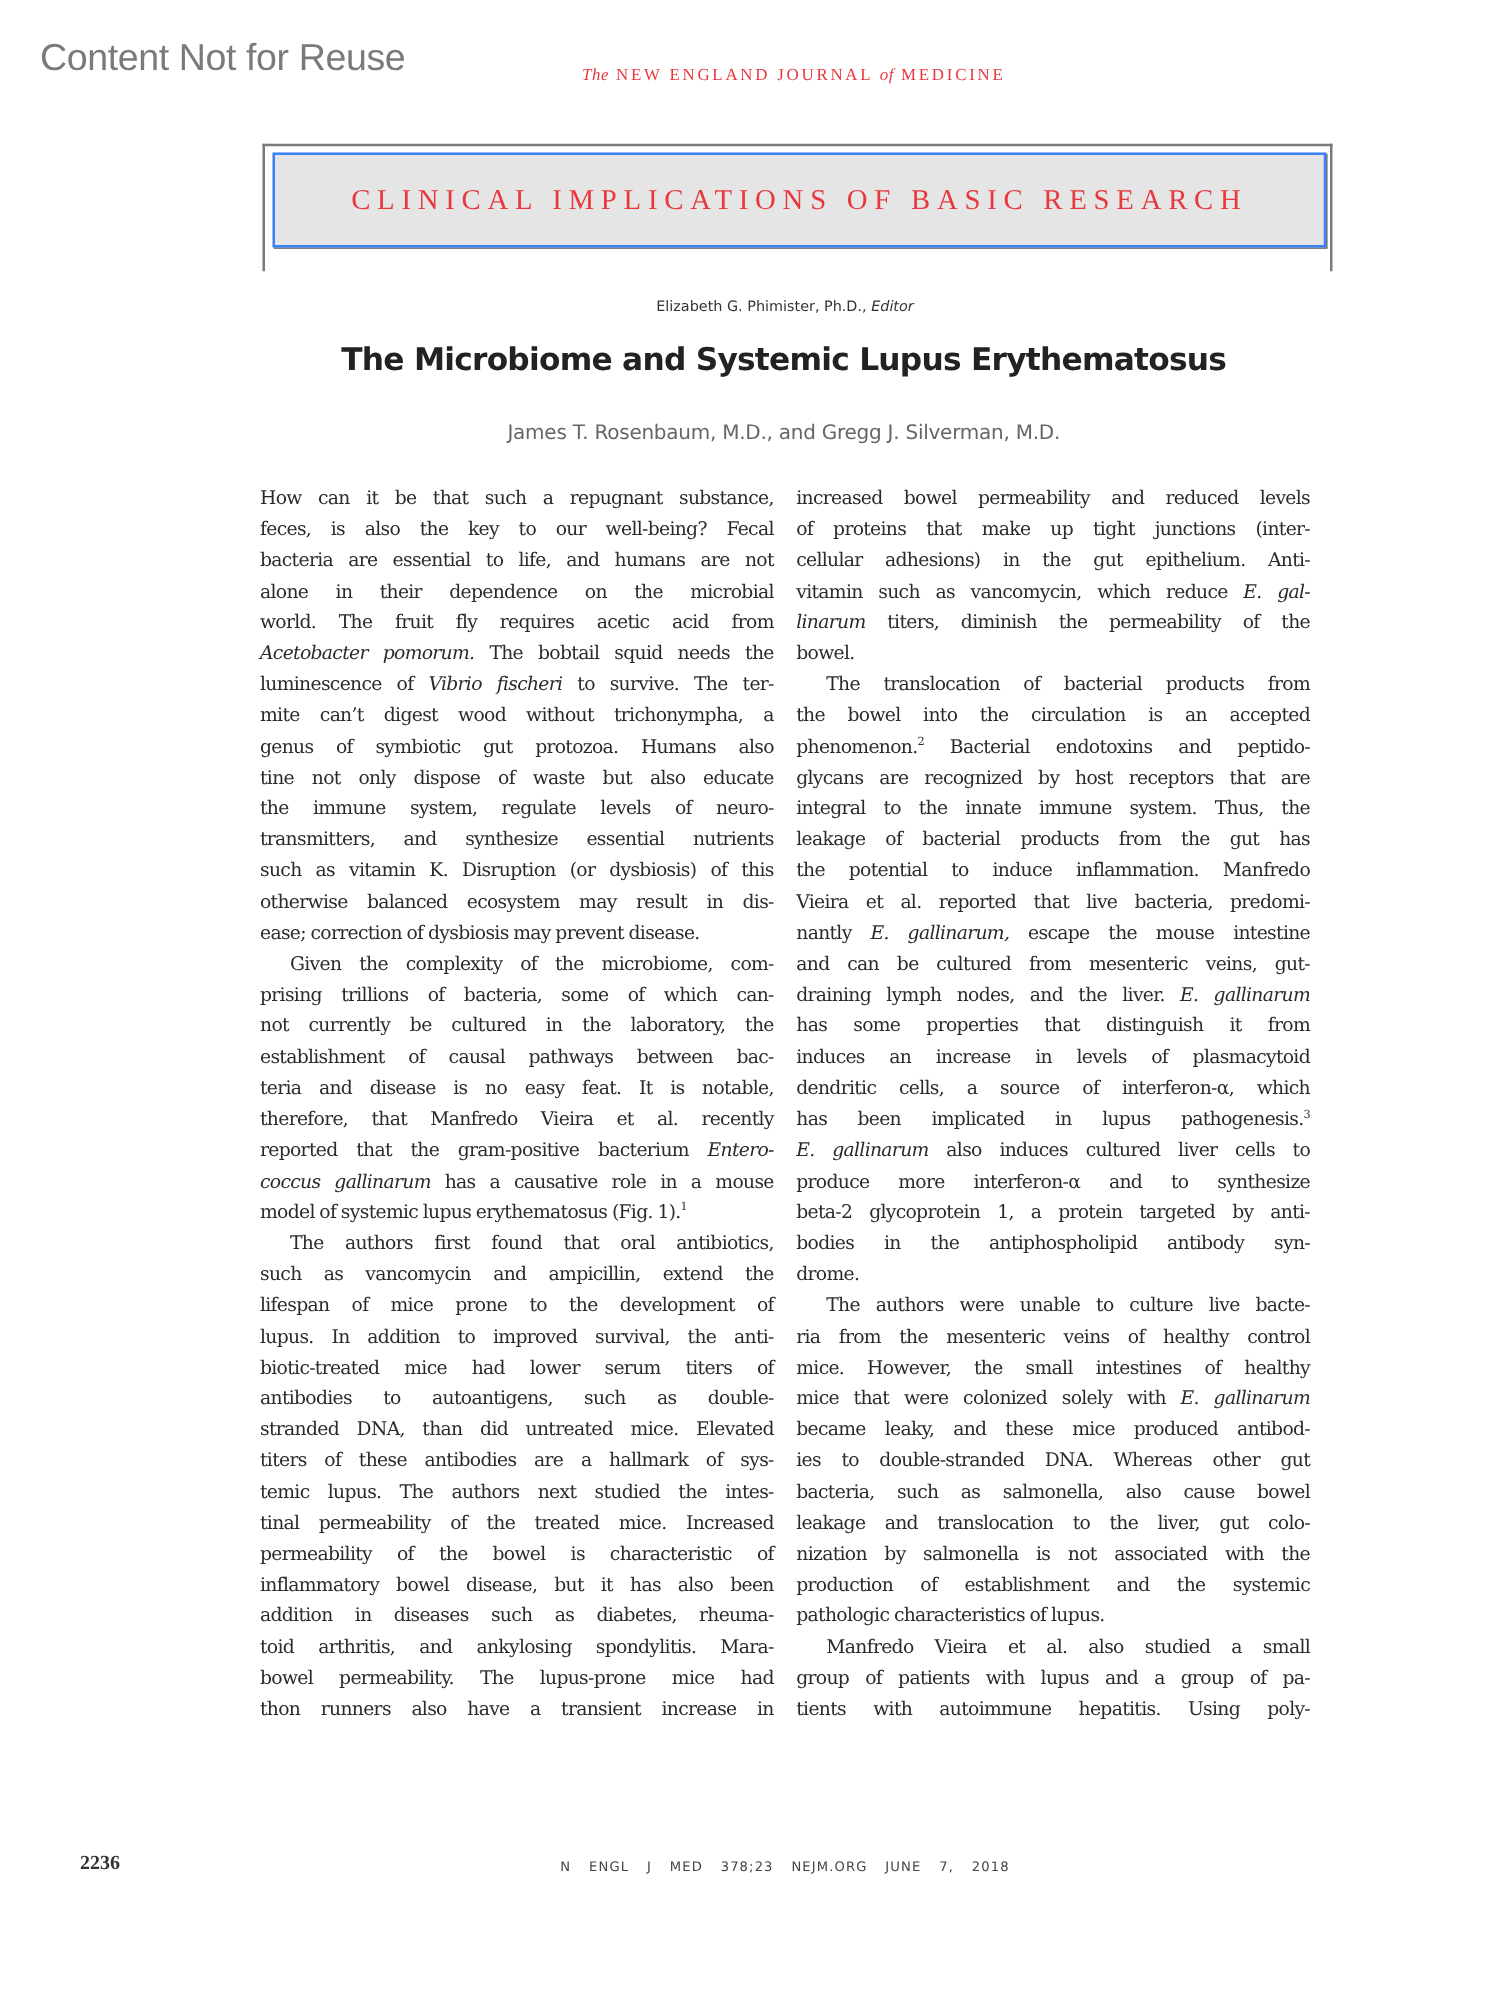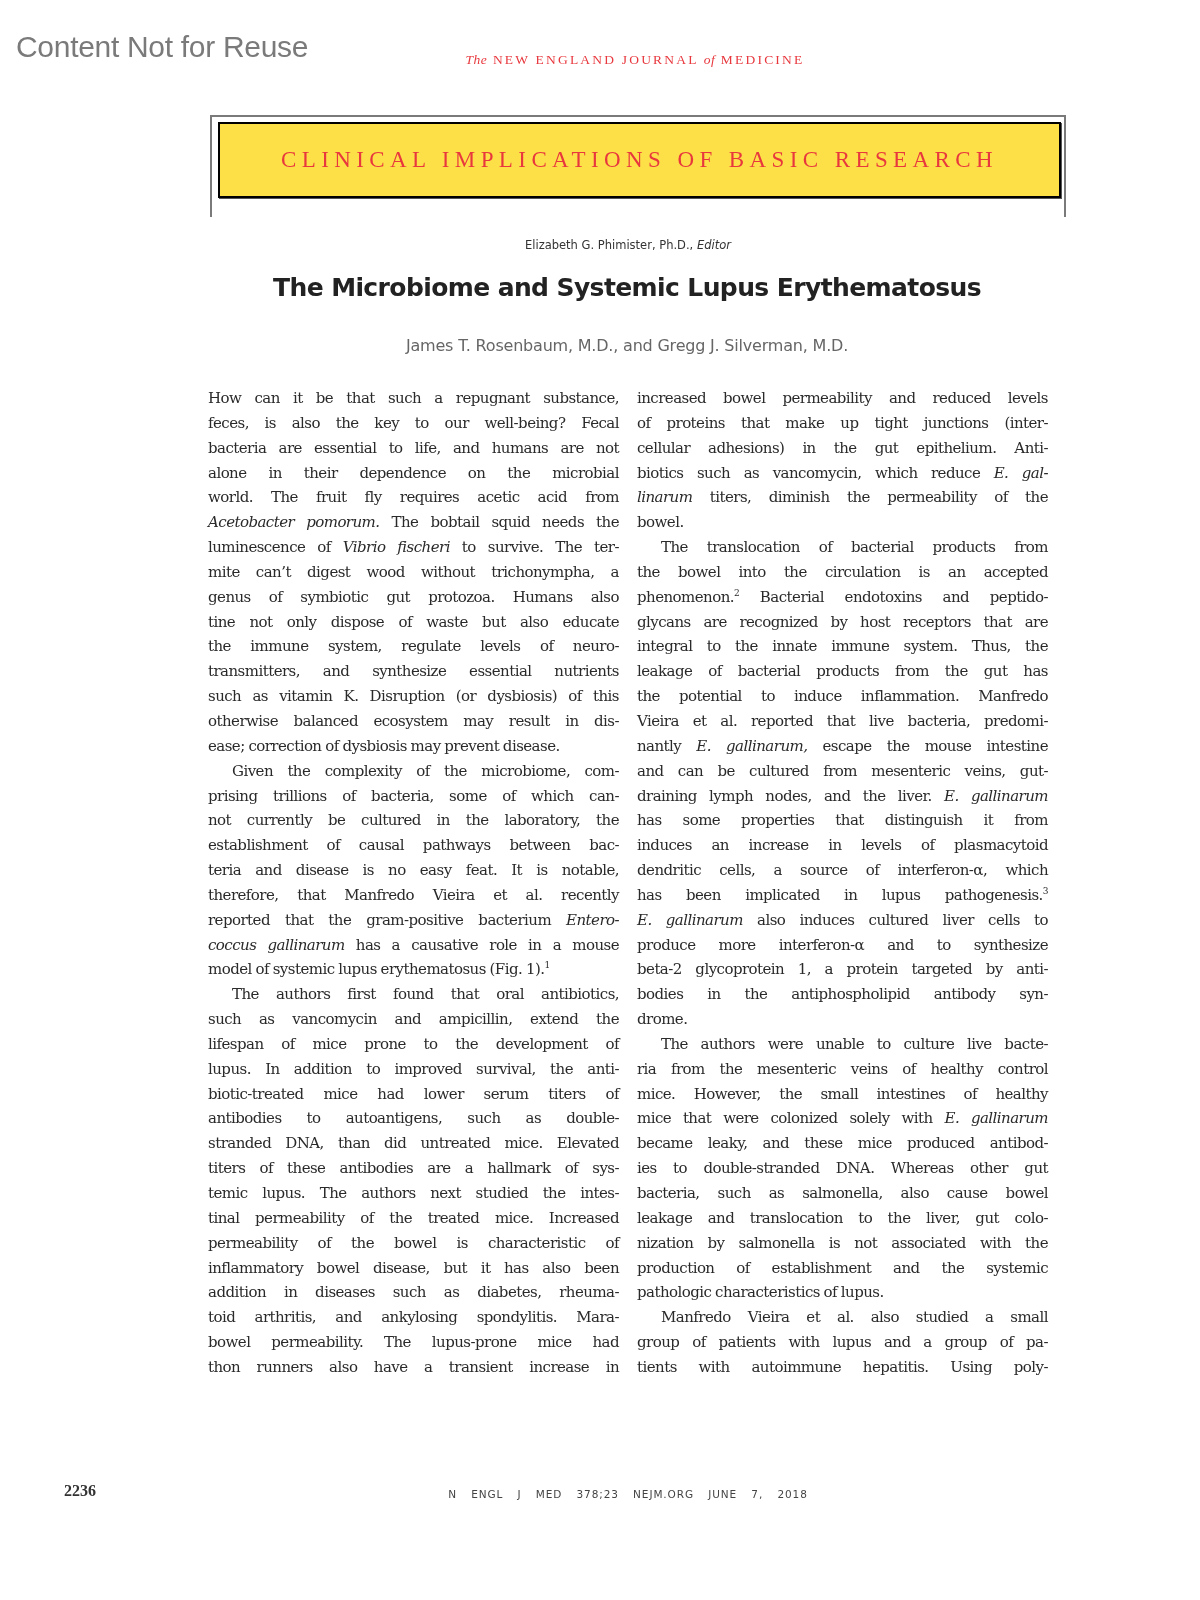--- a/index.html
+++ b/index.html
@@ -1,35 +1,35 @@
 <!DOCTYPE html>
 <html><head>
 <meta charset="utf-8">
 <style>
   html, body { margin: 0; padding: 0; background: #ffffff; }
   body { width: 1200px; height: 1600px; position: relative; overflow: hidden; }
   .watermark {
-    position: absolute; left: 16px; top: 30px;
+    position: absolute; left: 32px; top: 30px;
     font-family: "Liberation Sans", sans-serif; font-size: 30px; color: #7a7a7a;
     letter-spacing: -0.3px; white-space: nowrap;
   }
   .journal-header {
     position: absolute; left: 0; width: 1270px; top: 52px; text-align: center;
     font-family: "Liberation Serif", serif; font-size: 13.5px; color: #e8383e;
     letter-spacing: 2.2px; white-space: nowrap;
   }
   .journal-header .it { font-style: italic; letter-spacing: 0.5px; text-transform: none; }
   .outer-frame {
     position: absolute; left: 210px; top: 115px; width: 856px; height: 102px;
     border-top: 2px solid #7a7a7a; border-left: 2px solid #7a7a7a; border-right: 2px solid #7a7a7a;
     box-sizing: border-box;
   }
   .inner-box {
     position: absolute; left: 218px; top: 122px; width: 843px; height: 76px;
-    border: 2px solid #000000; background: #fde047; box-sizing: border-box;
+    border: 2px solid #3b82f6; background: #e5e5e5; box-sizing: border-box;
     box-shadow: 1px 1px 0 #555;
     display: flex; align-items: center; justify-content: center;
   }
   .section-title {
     font-family: "Liberation Serif", serif; font-size: 23px; color: #e8383e;
     letter-spacing: 5.4px; white-space: nowrap;
   }
   .editor-line {
     position: absolute; left: 0; width: 1256px; top: 238px; text-align: center;
     font-family: "DejaVu Sans", sans-serif; font-size: 11.5px; color: #333;
@@ -134,21 +134,21 @@
     <div class="line"><span>inflammatory bowel disease, but it has also been</span></div>
     <div class="line"><span>addition in diseases such as diabetes, rheuma-</span></div>
     <div class="line"><span>toid arthritis, and ankylosing spondylitis. Mara-</span></div>
     <div class="line"><span>bowel permeability. The lupus-prone mice had</span></div>
     <div class="line"><span>thon runners also have a transient increase in</span></div>
   </div>
 <div class="column col-right" id="col-right">
     <div class="line"><span>increased bowel permeability and reduced levels</span></div>
     <div class="line"><span>of proteins that make up tight junctions (inter-</span></div>
     <div class="line"><span>cellular adhesions) in the gut epithelium. Anti-</span></div>
-    <div class="line"><span>biotics such as vancomycin, which reduce </span><i>E. gal-</i></div>
+    <div class="line"><span>vitamin such as vancomycin, which reduce </span><i>E. gal-</i></div>
     <div class="line"><i>linarum</i><span> titers, diminish the permeability of the</span></div>
     <div class="line end"><span>bowel.</span></div>
     <div class="line indent"><span>The translocation of bacterial products from</span></div>
     <div class="line"><span>the bowel into the circulation is an accepted</span></div>
     <div class="line"><span>phenomenon.</span><sup>2</sup><span> Bacterial endotoxins and peptido-</span></div>
     <div class="line"><span>glycans are recognized by host receptors that are</span></div>
     <div class="line"><span>integral to the innate immune system. Thus, the</span></div>
     <div class="line"><span>leakage of bacterial products from the gut has</span></div>
     <div class="line"><span>the potential to induce inflammation. Manfredo</span></div>
     <div class="line"><span>Vieira et al. reported that live bacteria, predomi-</span></div>

